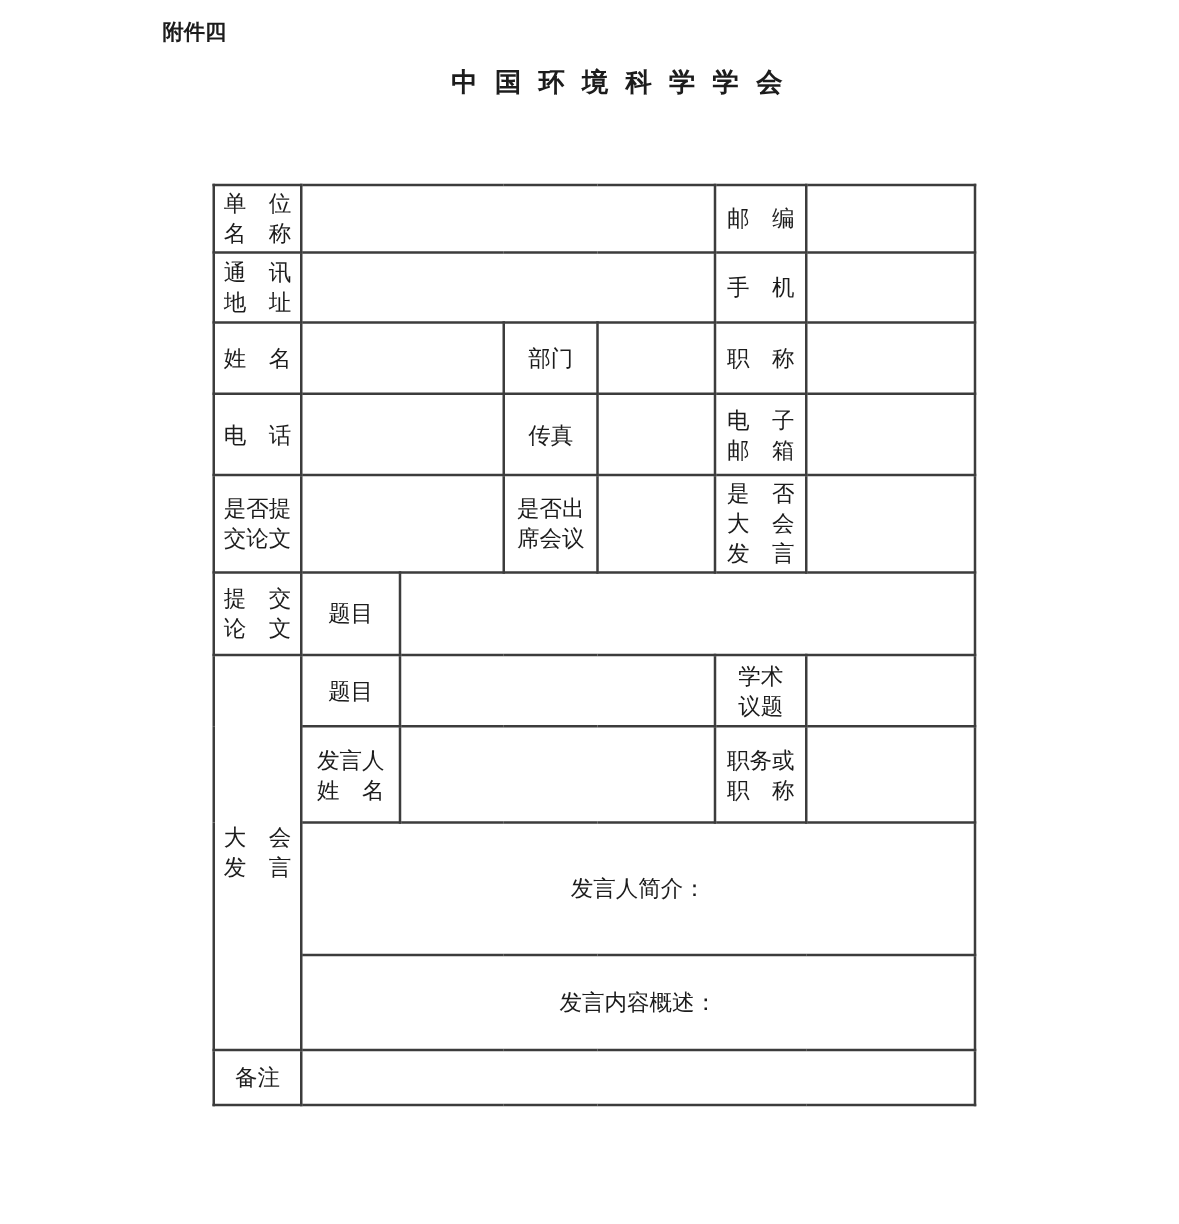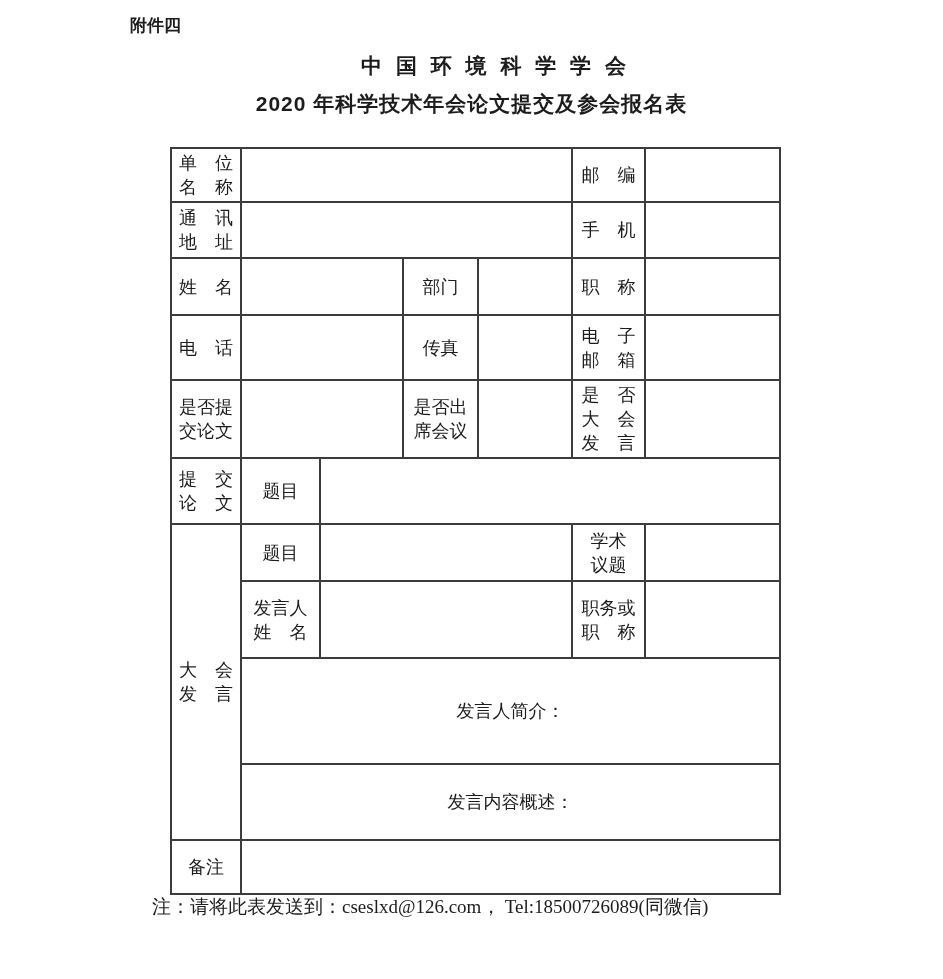--- a/index.html
+++ b/index.html
@@ -56,21 +56,20 @@
   }
   .note-line1 { padding-left:12px; }
 </style>
 </head>
 <body>
 
 <div class="attachment">附件四</div>
 
 <div class="title-wrap">
   <div class="title-line1">中 国 环 境 科 学 学 会</div>
-  <div class="title-line2">2020 年科学技术年会论文提交及参会报名表</div>
 </div>
 
 <table class="form">
   <colgroup>
     <col style="width:70px">
       <col style="width:79px">
       <col style="width:83px">
     <col style="width:75px">
       <col style="width:94px">
       <col style="width:73px">
@@ -153,22 +152,21 @@
   </tr>
 
   <tr style="height:106px">
     <td class="open" colspan="6">发言人简介：</td>
   </tr>
 
   <tr style="height:76px">
     <td class="open" colspan="6">发言内容概述：</td>
   </tr>
 
-  <tr style="height:54px">
+  <tr style="height:44px">
     <td class="lbl">备注</td>
     <td colspan="6"></td>
   </tr>
 </tbody>
   </table>
 
 <div class="note">
-  <div class="note-line1">注：请将此表发送到：cseslxd@126.com，  Tel:18500726089(同微信)</div>
 </div>
 
 </body></html>

